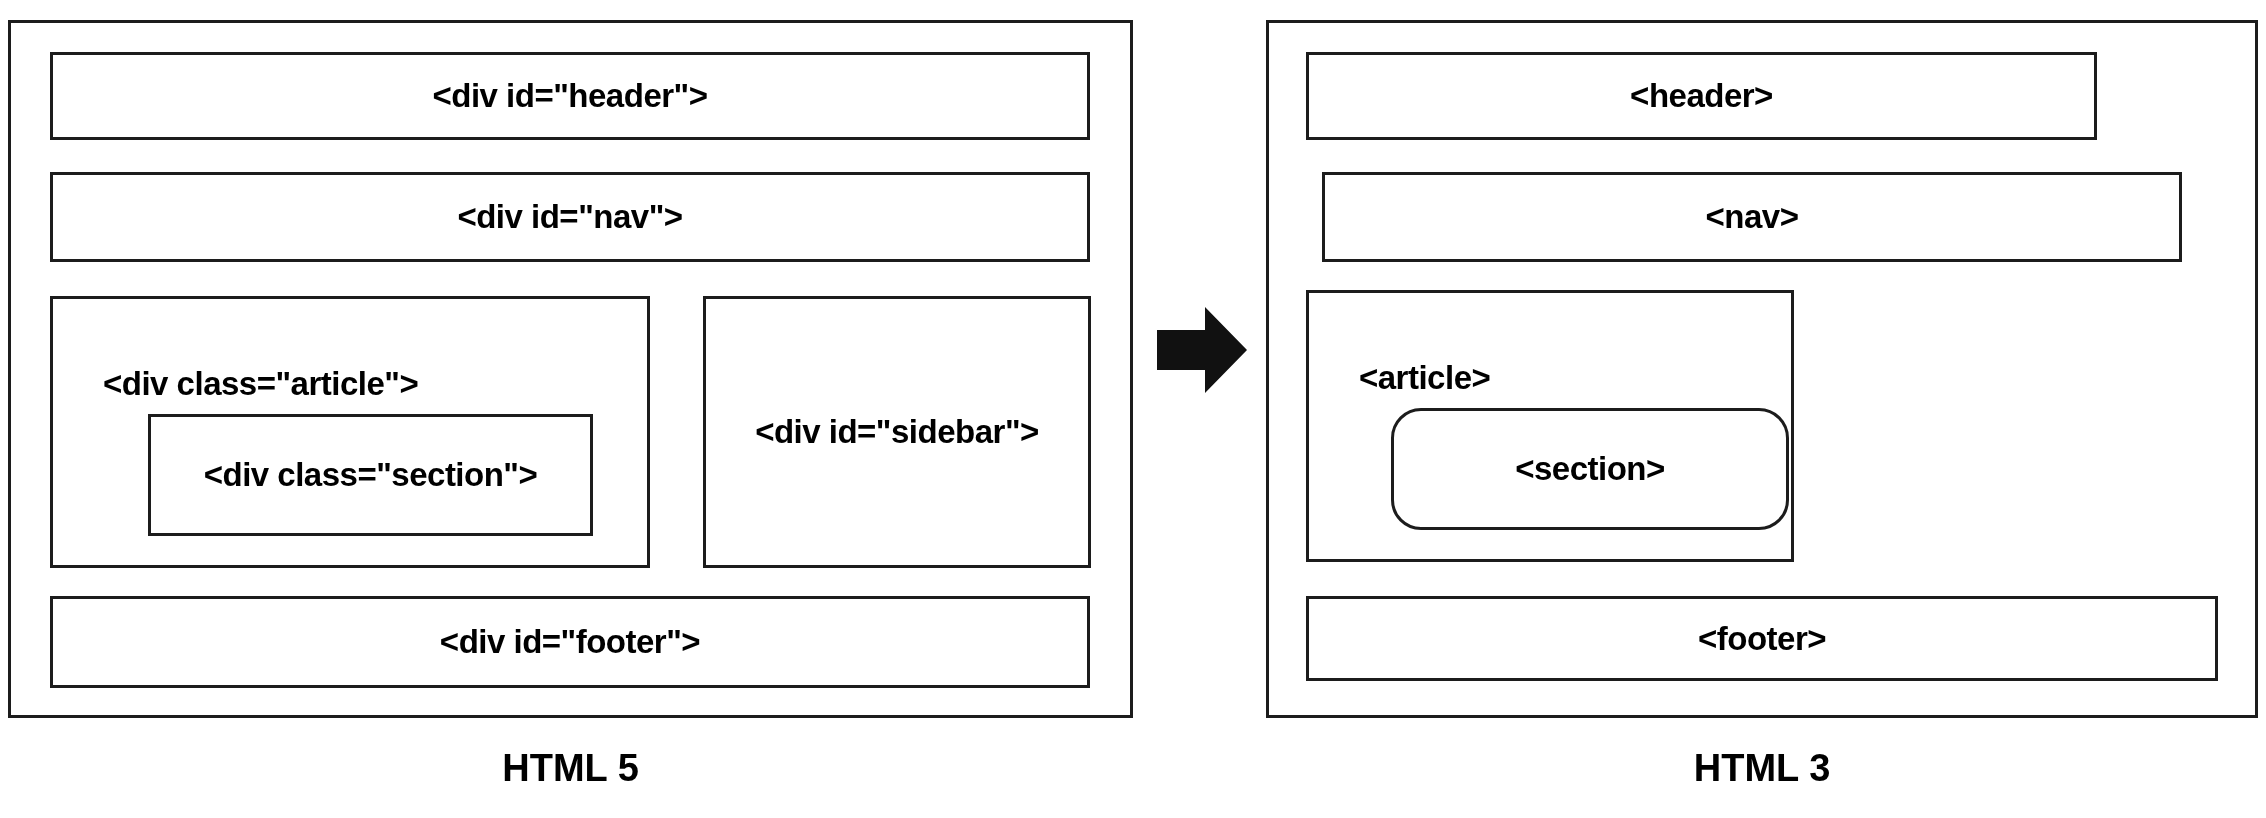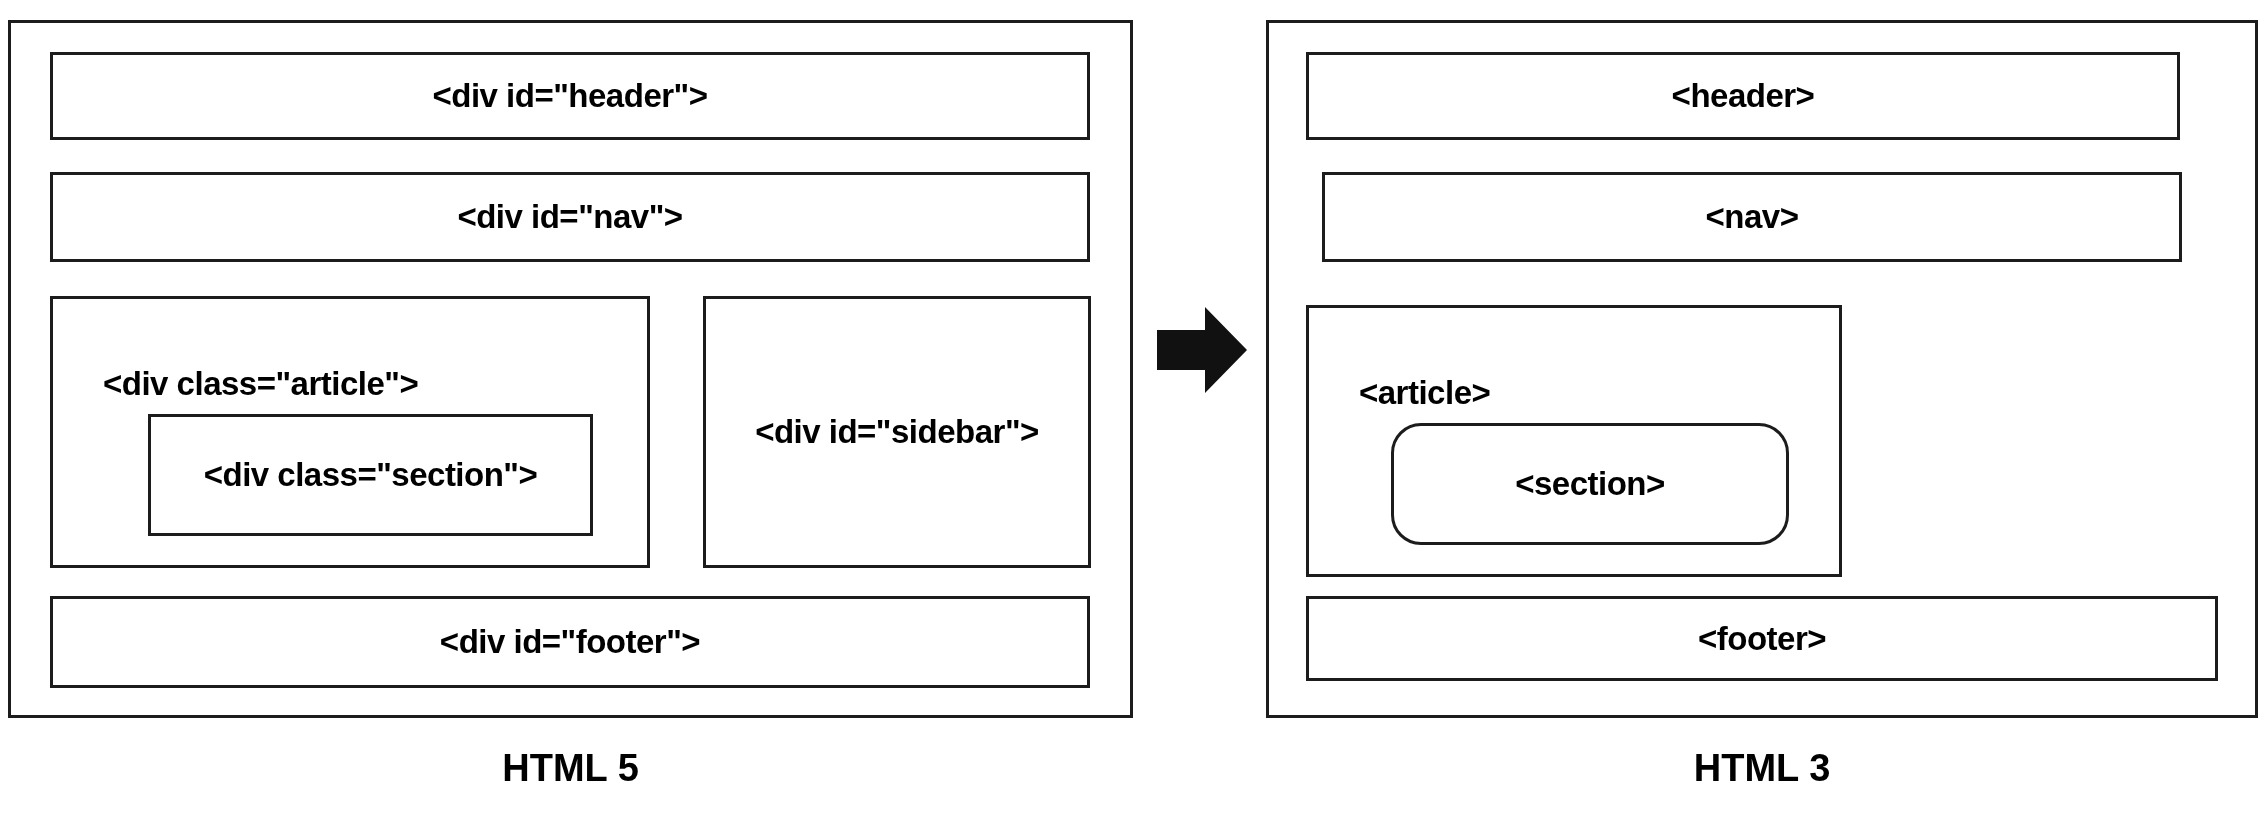--- a/index.html
+++ b/index.html
@@ -48,23 +48,23 @@
 
   
   #h4-header  { left: 39px;  top: 29px;  width: 1040px; height: 88px; }
   #h4-nav     { left: 39px;  top: 149px; width: 1040px; height: 90px; }
   #h4-article { left: 39px;  top: 273px; width: 600px;  height: 272px; }
   #h4-sidebar { left: 692px; top: 273px; width: 388px;  height: 272px; }
   #h4-footer  { left: 39px;  top: 573px; width: 1040px; height: 92px; }
   #h4-section { left: 95px;  top: 115px; width: 445px;  height: 122px; }
 
   
-  #h5-header  { left: 37px;  top: 29px;  width: 874px; height: 88px; }
+  #h5-header  { left: 37px;  top: 29px;  width: 791px; height: 88px; }
   #h5-nav     { left: 37px;  top: 149px; width: 860px; height: 90px; margin-left: 16px; }
-  #h5-article { left: 37px;  top: 282px; width: 536px; height: 272px; }
+  #h5-article { left: 37px;  top: 267px; width: 488px; height: 272px; }
   #h5-aside   { left: 625px; top: 273px; width: 324px; height: 272px; }
   #h5-footer  { left: 37px;  top: 573px; width: 912px; height: 85px; }
   #h5-section { left: 82px;  top: 115px; width: 398px; height: 122px; border-radius: 30px; }
 
   .caption {
     position: absolute;
     top: 744px;
     height: 48px;
     line-height: 48px;
     text-align: center;

